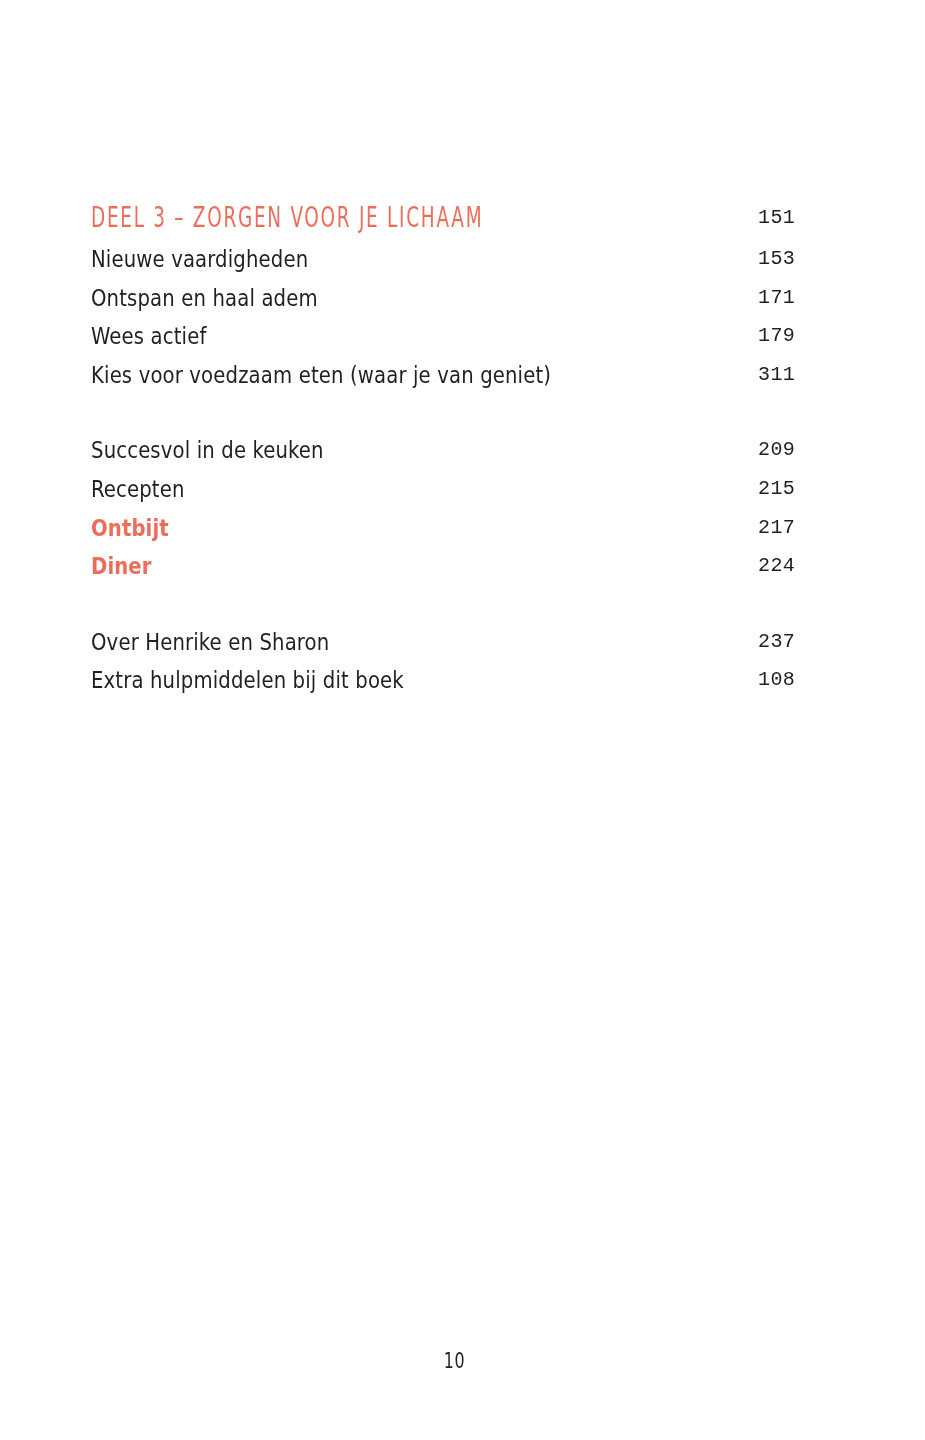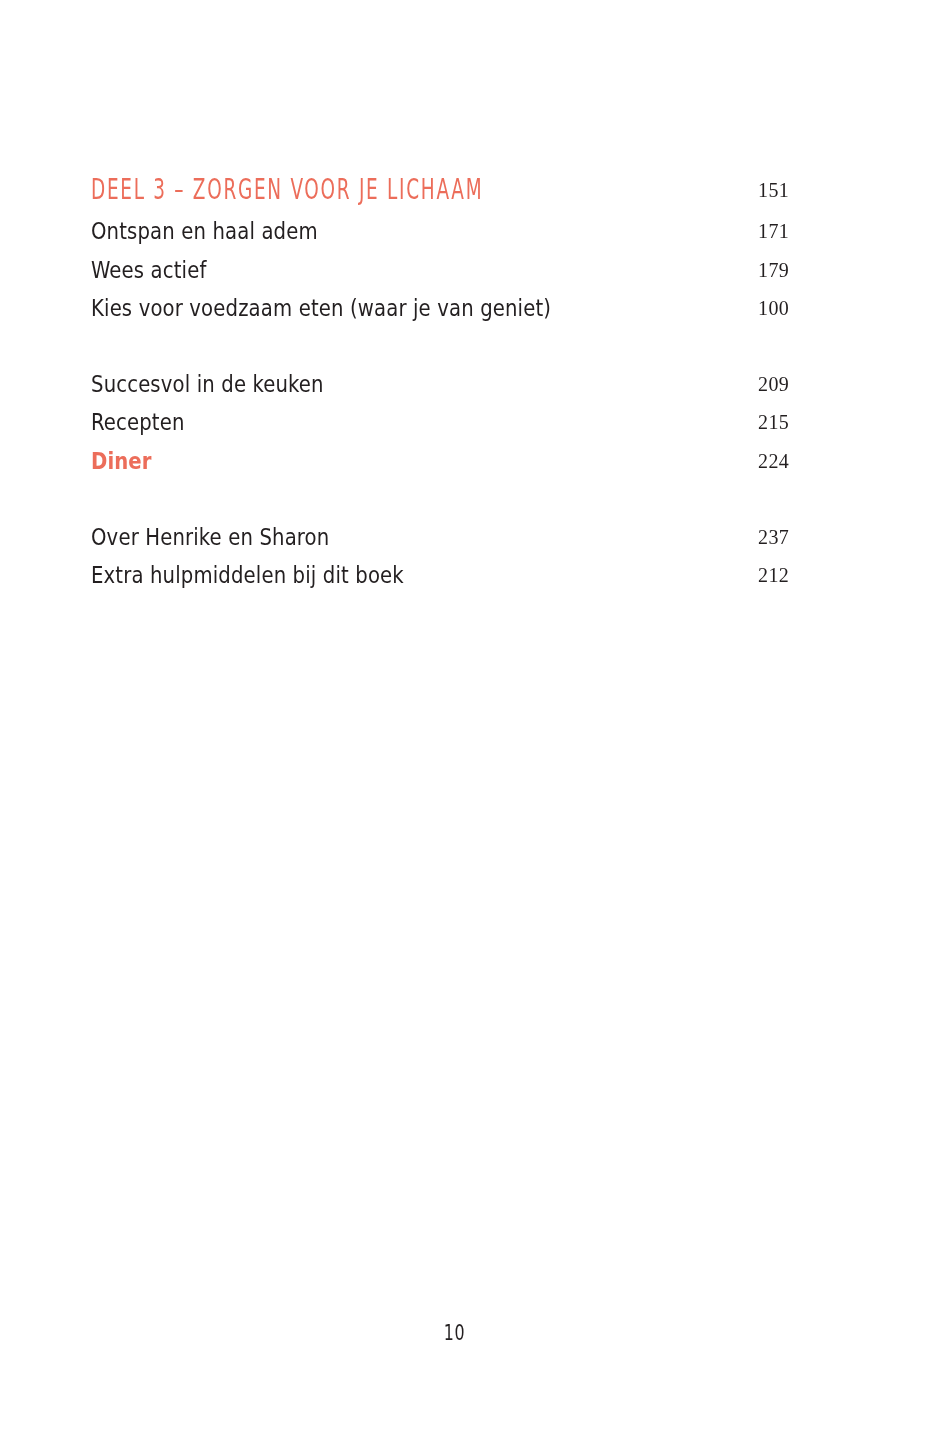--- a/index.html
+++ b/index.html
@@ -14,20 +14,21 @@
     position: relative;
     overflow: hidden;
     font-family: "Liberation Sans", sans-serif;
     -webkit-font-smoothing: antialiased;
   }
 
   .page {
     position: absolute;
     inset: 0;
     background: #ffffff;
+    margin-top: 28px;
   }
 
   
   .toc {
     position: absolute;
     left: 91px;
     top: 168px;
     width: 744px;
   }
 
@@ -47,21 +48,21 @@
 
   .row .label {
     display: inline-block;
     vertical-align: baseline;
   }
 
   .row .pageno {
     position: absolute;
     left: 667px;
     top: 0;
-    font-family: Liberation Serif, serif;
+    font-family: Liberation Mono, monospace;
     font-size: 20px;
     color: #231f20;
     letter-spacing: 0.4px;
   }
 
   
   .row.section .label {
     font-family: "DejaVu Sans Condensed", "Liberation Sans Narrow", "Liberation Sans", sans-serif;
     font-size: 25px;
     font-weight: 400;
@@ -118,32 +119,34 @@
   }
 </style>
 </head>
 <body>
 
 <div class="page">
 
   <div class="toc">
       <div class="group">
         <div class="row section"><span class="label">DEEL 3 – ZORGEN VOOR JE LICHAAM</span><span class="pageno">151</span></div>
+        <div class="row entry"><span class="label">Nieuwe vaardigheden</span><span class="pageno">153</span></div>
         <div class="row entry"><span class="label">Ontspan en haal adem</span><span class="pageno">171</span></div>
         <div class="row entry"><span class="label">Wees actief</span><span class="pageno">179</span></div>
-        <div class="row entry"><span class="label">Kies voor voedzaam eten (waar je van geniet)</span><span class="pageno">100</span></div>
+        <div class="row entry"><span class="label">Kies voor voedzaam eten (waar je van geniet)</span><span class="pageno">311</span></div>
       </div>
       <div class="group">
         <div class="row entry"><span class="label">Succesvol in de keuken</span><span class="pageno">209</span></div>
         <div class="row entry"><span class="label">Recepten</span><span class="pageno">215</span></div>
+        <div class="row entry accent"><span class="label">Ontbijt</span><span class="pageno">217</span></div>
         <div class="row entry accent"><span class="label">Diner</span><span class="pageno">224</span></div>
       </div>
       <div class="group">
         <div class="row entry"><span class="label">Over Henrike en Sharon</span><span class="pageno">237</span></div>
-        <div class="row entry"><span class="label">Extra hulpmiddelen bij dit boek</span><span class="pageno">212</span></div>
+        <div class="row entry"><span class="label">Extra hulpmiddelen bij dit boek</span><span class="pageno">108</span></div>
       </div>
     </div>
 
   <div class="folio">
     <span>10</span>
   </div>
 
 </div>
 
 </body></html>

